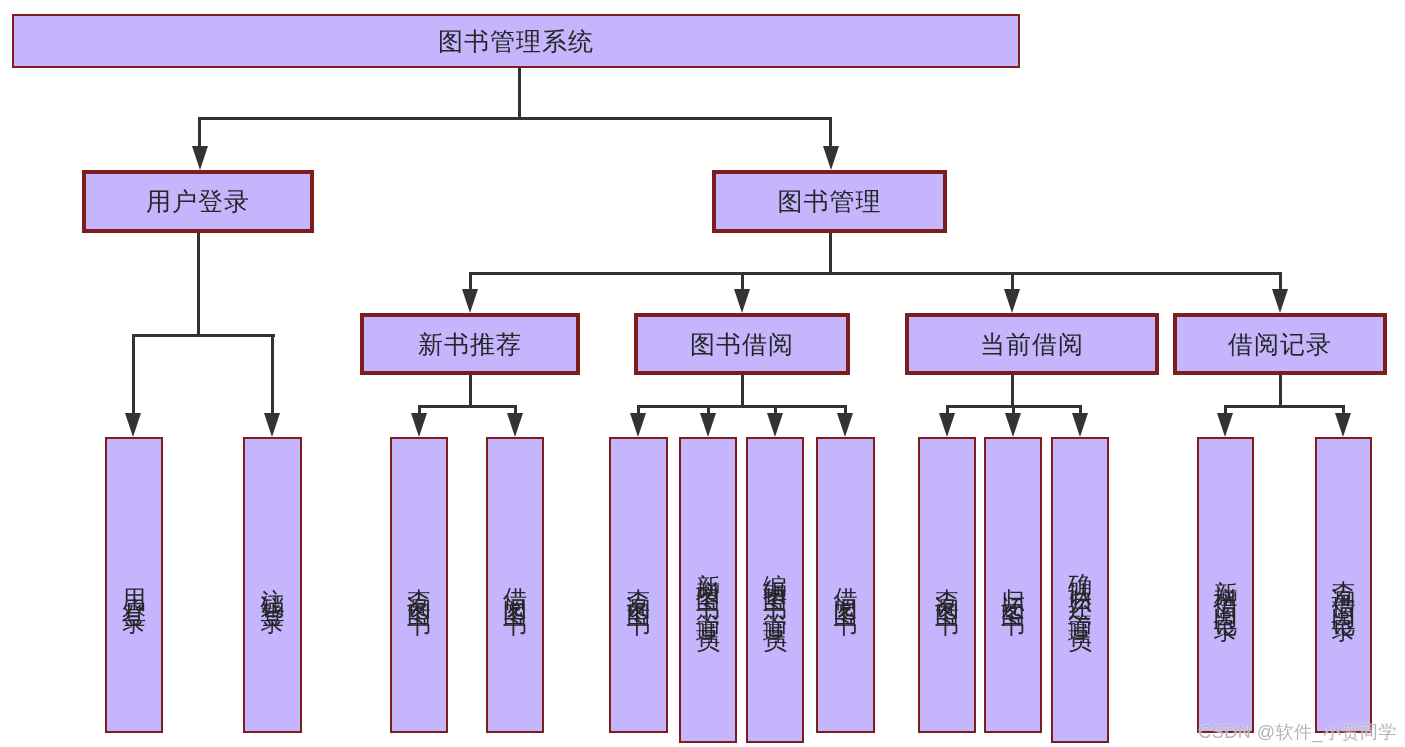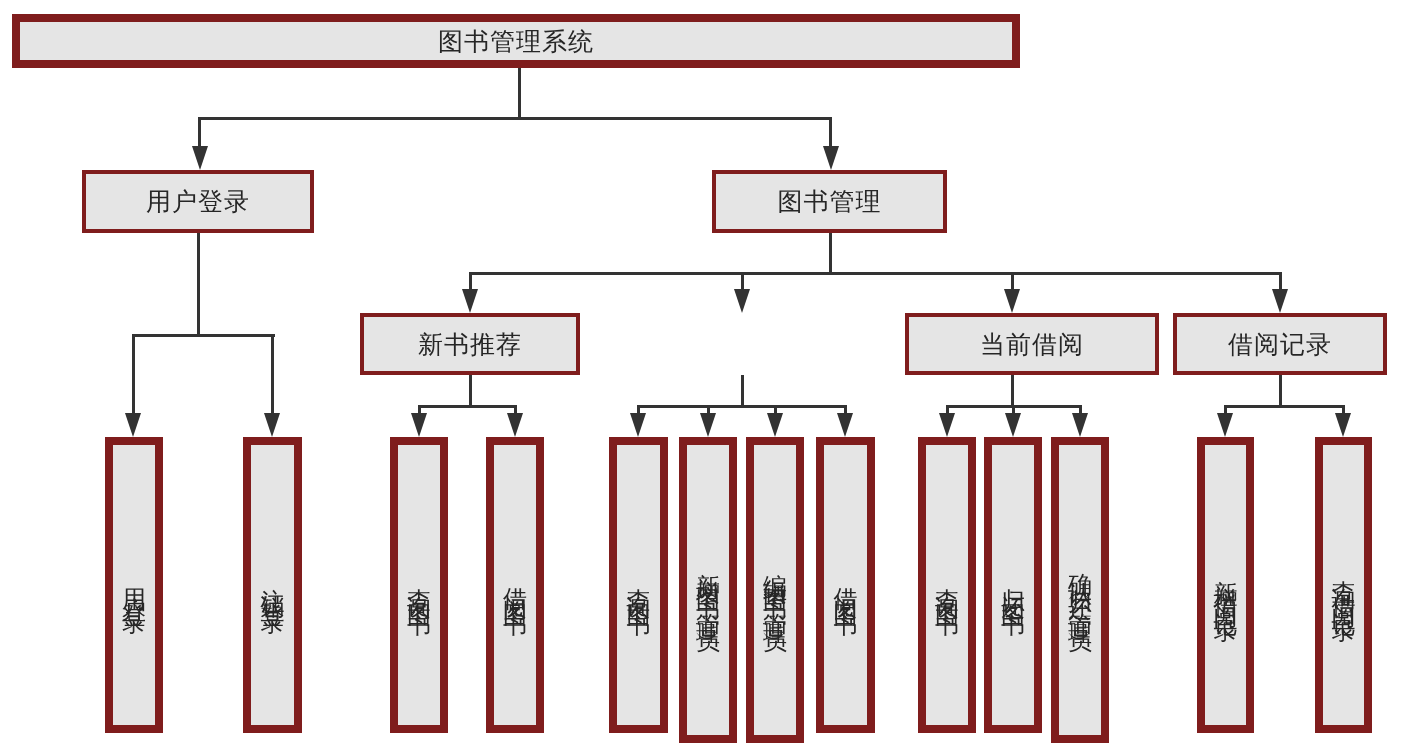--- a/index.html
+++ b/index.html
@@ -1,21 +1,21 @@
 <!DOCTYPE html>
 <html><head>
 <meta charset="utf-8">
 <style>
   html,body { margin:0; padding:0; background:#ffffff; }
   body { width:1405px; height:747px; overflow:hidden;
          font-family:"Liberation Sans","DejaVu Sans",sans-serif; }
   #stage { position:relative; width:1405px; height:747px; background:#ffffff; }
 
-  .node { position:absolute; box-sizing:border-box; background:#e5e5e5;
-          border:8px solid #7f1d1d; display:flex; align-items:center; justify-content:center;
+  .node { position:absolute; box-sizing:border-box; background:#c4b5fd;
+          border:2px solid #7f1d1d; display:flex; align-items:center; justify-content:center;
           font-size:25px; color:#262626; letter-spacing:1px; white-space:nowrap; }
   .mid  { border-width:4px; }
   .vnode { writing-mode:vertical-lr; text-orientation:mixed; font-size:24px;
            letter-spacing:8px; line-height:1; }
   .vline { position:absolute; width:3px; background:#333333; }
   .hline { position:absolute; height:3px; background:#333333; }
   .arrow { position:absolute; width:0; height:0;
            border-left:8px solid transparent; border-right:8px solid transparent;
            border-top:24px solid #333333; }
   .watermark { position:absolute; right:8px; bottom:3px; font-size:18px;
@@ -25,20 +25,21 @@
 <body>
 
 <div id="stage">
 
   <div class="node" style="left:12px; top:14px; width:1008px; height:54px;">图书管理系统</div>
 
   <div class="node mid" style="left:82px; top:170px; width:232px; height:63px;">用户登录</div>
   <div class="node mid" style="left:712px; top:170px; width:235px; height:63px;">图书管理</div>
 
   <div class="node mid" style="left:360px; top:313px; width:220px; height:62px;">新书推荐</div>
+  <div class="node mid" style="left:634px; top:313px; width:216px; height:62px;">图书借阅</div>
   <div class="node mid" style="left:905px; top:313px; width:254px; height:62px;">当前借阅</div>
   <div class="node mid" style="left:1173px; top:313px; width:214px; height:62px;">借阅记录</div>
 
   <div class="node vnode" style="left:105px; top:437px; width:58px; height:296px;">用户登录</div>
   <div class="node vnode" style="left:243px; top:437px; width:59px; height:296px;">注销登录</div>
 
   <div class="node vnode" style="left:390px; top:437px; width:58px; height:296px;">查询图书</div>
   <div class="node vnode" style="left:486px; top:437px; width:58px; height:296px;">借阅图书</div>
 
   <div class="node vnode" style="left:609px; top:437px; width:59px; height:296px;">查询图书</div>
@@ -105,13 +106,14 @@
   <div class="arrow" style="left:1005px; top:413px;"></div>
   <div class="arrow" style="left:1072px; top:413px;"></div>
 
   <div class="vline" style="left:1279px; top:375px; height:33px;"></div>
   <div class="hline" style="left:1224px; top:405px; width:121px;"></div>
   <div class="vline" style="left:1224px; top:405px; height:12px;"></div>
   <div class="vline" style="left:1342px; top:405px; height:12px;"></div>
   <div class="arrow" style="left:1217px; top:413px;"></div>
   <div class="arrow" style="left:1335px; top:413px;"></div>
 
+  <div class="watermark">CSDN @软件_小贺同学</div>
 </div>
 
 </body></html>

